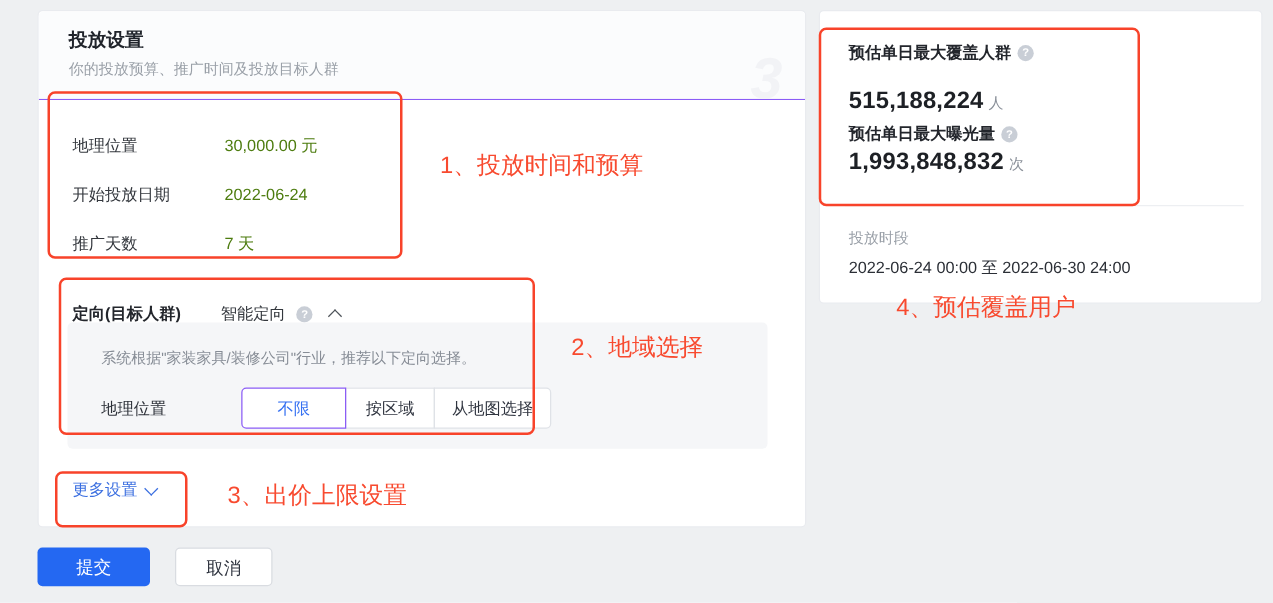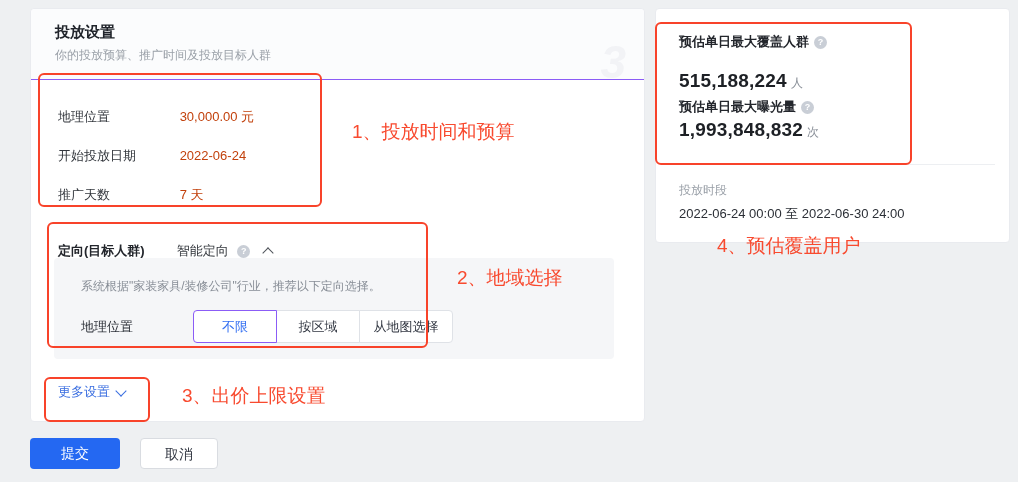--- a/index.html
+++ b/index.html
@@ -16,21 +16,21 @@
 
   
   .lc-header{position:relative;height:70px;border-bottom:1px solid #8b5cf6;background:#fbfcfd;border-radius:4px 4px 0 0;}
   .lc-title{position:absolute;left:24px;top:14px;font-size:15px;font-weight:bold;color:#20242b;}
   .lc-subtitle{position:absolute;left:24px;top:38px;font-size:12px;color:#9aa0a8;}
   .watermark{position:absolute;right:20px;top:26px;font-size:46px;font-weight:900;font-style:italic;color:#f2f3f6;letter-spacing:-2px;user-select:none;}
 
   
   .form-row{position:absolute;left:27px;height:20px;font-size:13px;color:#303540;line-height:20px;}
   .form-row .lbl{display:inline-block;width:118px;color:#33373d;}
-  .form-row .val{color:#c2410c;}
+  .form-row .val{color:#4d7c0f;}
   .row-budget{top:98px;}
   .row-date{top:137px;}
   .row-days{top:176px;}
 
   
   .target-row{position:absolute;left:27px;top:220px;height:20px;line-height:20px;font-size:13px;margin-top:12px;}
   .target-label{display:inline-block;width:115px;font-weight:bold;color:#23262c;}
   .target-mode{color:#33373d;}
   .q-icon{display:inline-block;width:13px;height:13px;margin-left:5px;border-radius:50%;
     background:#c9ced6;color:#fff;font-size:9px;font-weight:bold;text-align:center;line-height:13px;vertical-align:1px;}
@@ -40,21 +40,21 @@
 
   
   .gray-panel{position:absolute;left:23px;top:249px;width:560px;height:101px;background:#f5f6f8;border-radius:4px;}
   .hint-text{position:absolute;left:27px;top:20px;font-size:12px;color:#878d96;}
   .geo-row{position:absolute;left:27px;top:52px;height:33px;line-height:33px;font-size:13px;color:#2c3038;}
   .geo-label{display:inline-block;width:85px;font-weight:500;}
   .seg-group{position:absolute;left:112px;top:0;display:flex;}
   .seg-btn{height:33px;line-height:31px;box-sizing:border-box;background:#fff;border:1px solid #dfe2e7;
     text-align:center;font-size:13px;color:#303540;cursor:pointer;}
   .seg-btn:first-child{border-radius:4px 0 0 4px;width:84px;}
-  .seg-btn:nth-child(2){width:84px;margin-left:-1px;}
+  .seg-btn:nth-child(2){width:72px;margin-left:-1px;}
   .seg-btn:last-child{border-radius:0 4px 4px 0;width:94px;margin-left:-1px;}
   .seg-btn.selected{border:1px solid #8b5cf6;color:#3470f2;font-weight:500;z-index:2;position:relative;}
 
   
   .more-settings{position:absolute;left:27px;top:374px;font-size:13px;color:#3a6ee0;cursor:pointer;}
 
   
   .btn{position:absolute;top:438px;height:31px;border-radius:4px;font-size:14px;text-align:center;line-height:31px;cursor:pointer;box-sizing:border-box;}
   .btn-submit{left:30px;width:90px;background:#2468f2;color:#fff;}
   .btn-cancel{left:140px;width:78px;background:#fff;border:1px solid #d9dce1;color:#303540;}

